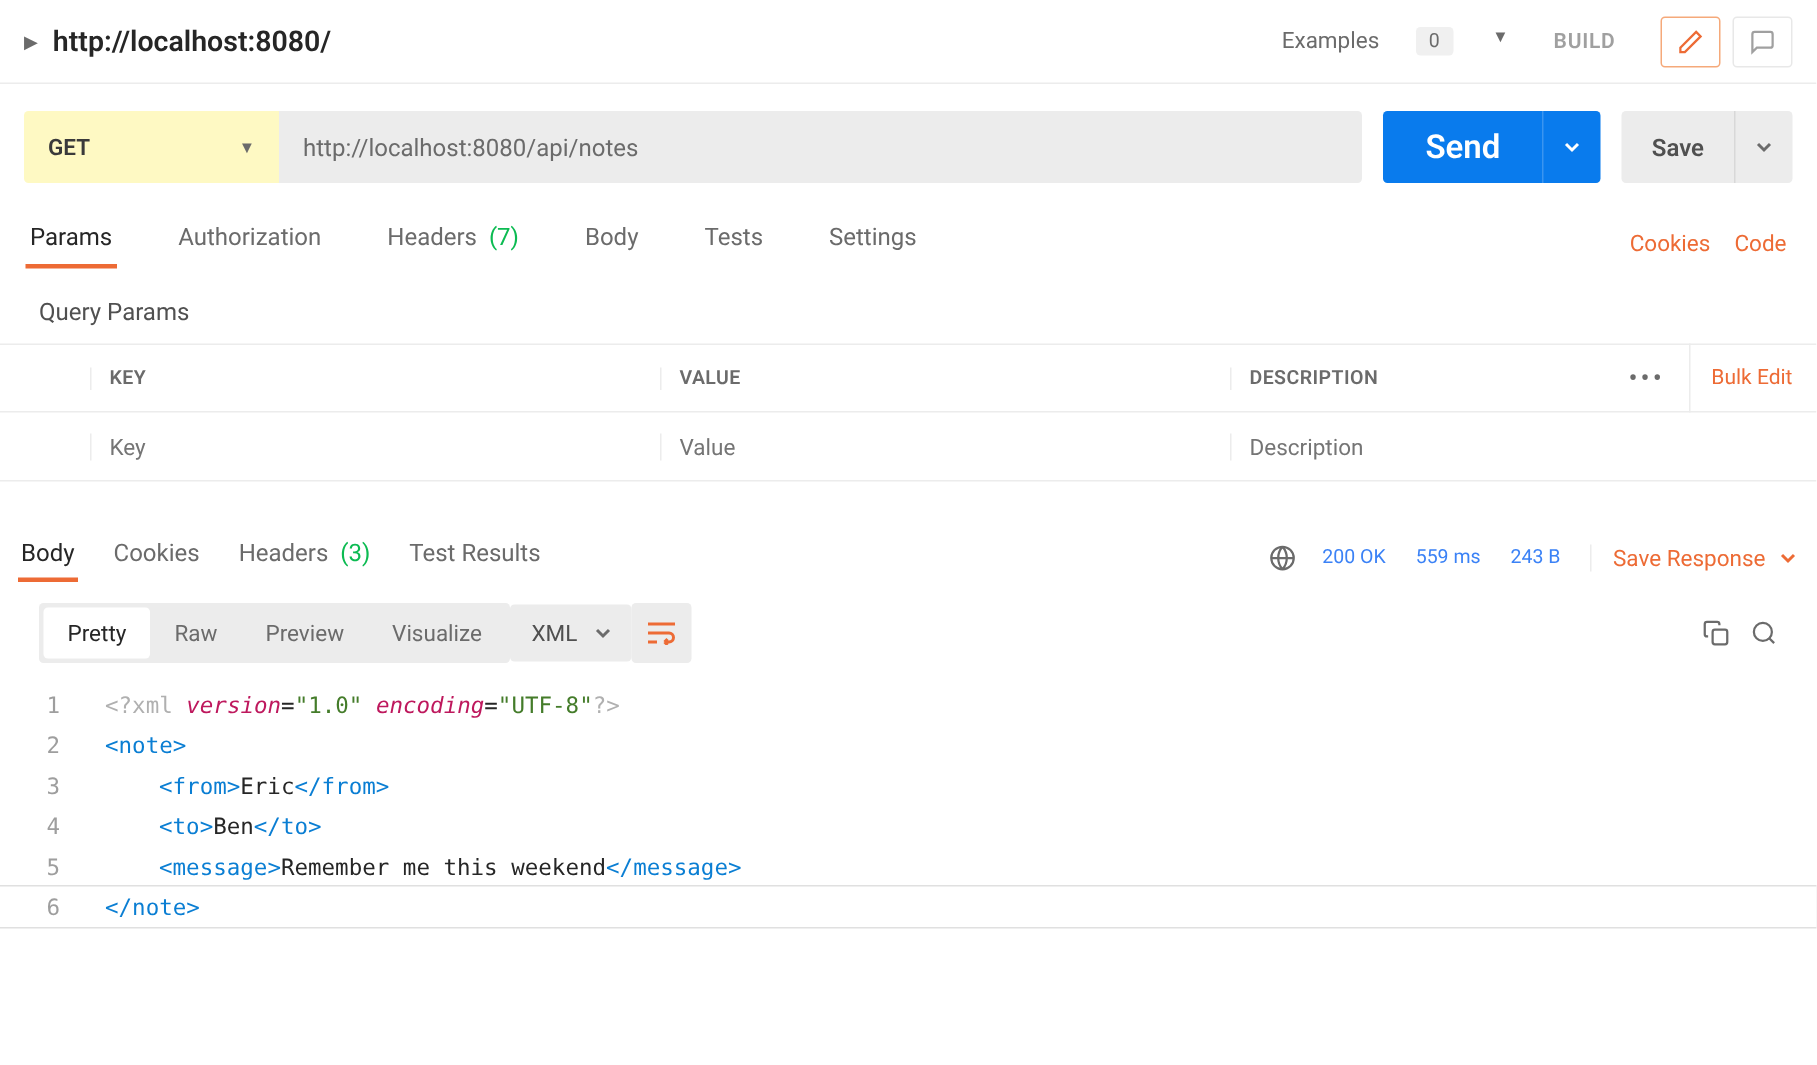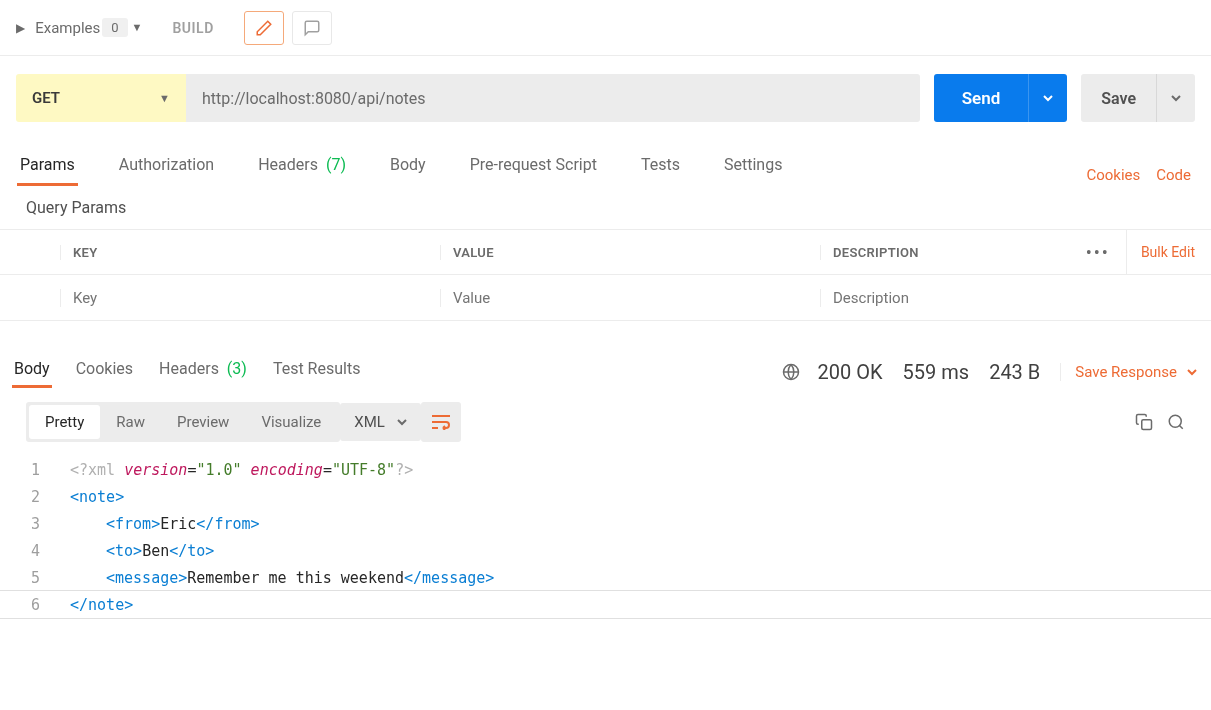--- a/index.html
+++ b/index.html
@@ -1,38 +1,38 @@
 <!DOCTYPE html>
 <html><head>
 <meta charset="utf-8">
 <style>
 * { box-sizing: border-box; margin: 0; padding: 0; }
 body { font-family: -apple-system, BlinkMacSystemFont, "Segoe UI", Roboto, sans-serif; font-size: 14px; color: #505050; background: #fff; width: 1211px; }
 .titlebar { display: flex; align-items: center; padding: 8px 16px; border-bottom: 1px solid #ececec; height: 56px; }
 .titlebar .tri { color: #6b6b6b; margin-right: 10px; cursor: pointer; font-size: 12px; }
 .titlebar .title { font-size: 19px; color: #262626; font-weight: 600; flex: 1; }
-.titlebar .examples { display: flex; align-items: center; gap: 2px; color: #6b6b6b; font-size: 15px; }
+.titlebar .examples { display: flex; gap: 24px; color: #6b6b6b; font-size: 15px; }
 .titlebar .count { background: #f0f0f0; padding: 2px 9px; border-radius: 3px; color: #6b6b6b; font-size: 13px; }
 .titlebar .caret { color: #6b6b6b; font-size: 11px; margin-left: 2px; }
 .titlebar .build { color: #a0a0a0; font-size: 14px; font-weight: 600; margin-left: 30px; letter-spacing: 0.5px; }
 .titlebar .icon-btn { width: 40px; height: 34px; display: flex; align-items: center; justify-content: center; border: 1px solid #e8e8e8; border-radius: 3px; margin-left: 8px; cursor: pointer; }
 .titlebar .icon-btn.active { border-color: #f5a97a; }
 .reqrow { display: flex; align-items: stretch; padding: 18px 16px; gap: 0; }
 .method { display: flex; align-items: center; background: #fef9c3; padding: 0 16px; height: 48px; border-radius: 3px 0 0 3px; cursor: pointer; min-width: 170px; justify-content: space-between; }
 .method span { font-weight: 600; color: #3a3a3a; font-size: 15px; }
 .method .caret { color: #6b6b6b; font-size: 11px; }
 .urlbox { flex: 1; background: #ececec; display: flex; align-items: center; padding: 0 16px; color: #6b6b6b; font-size: 16px; border-radius: 0 3px 3px 0; margin-right: 14px; }
 .urlbox input { background: transparent; border: none; outline: none; width: 100%; font-size: 16px; color: #6b6b6b; font-family: inherit; }
 .send { background: #097bed; color: #fff; display: flex; align-items: center; border-radius: 3px; overflow: hidden; cursor: pointer; }
-.send .lbl { padding: 0 28px; font-weight: 600; font-size: 17px; height: 48px; display: flex; align-items: center; }
+.send .lbl { padding: 0 28px; font-weight: 600; font-size: 22px; height: 48px; display: flex; align-items: center; }
 .send .drop { padding: 0 14px; border-left: 1px solid rgba(255,255,255,0.2); height: 48px; display: flex; align-items: center; }
 .save { background: #ececec; display: flex; align-items: center; border-radius: 3px; margin-left: 14px; cursor: pointer; }
 .save .lbl { padding: 0 20px; font-weight: 600; color: #505050; height: 48px; display: flex; align-items: center; font-size: 16px; }
 .save .drop { padding: 0 14px; border-left: 1px solid #d8d8d8; height: 48px; display: flex; align-items: center; color: #6b6b6b; }
-.tabs { display: flex; align-items: flex-end; padding: 0 20px; height: 44px; border-bottom: 0; }
+.tabs { display: flex; align-items: center; padding: 0 20px; height: 44px; border-bottom: 0; }
 .tabs .tab { margin-right: 44px; color: #6b6b6b; font-size: 16px; cursor: pointer; padding-bottom: 10px; position: relative; }
 .tabs .tab.active { color: #262626; }
 .tabs .tab.active::after { content: ""; position: absolute; left: -3px; right: -3px; bottom: -2px; height: 3px; background: #ed6b35; }
 .tabs .tab .cnt { color: #0cbb52; }
 .tabs .spacer { flex: 1; }
 .tabs .link { color: #ed6b35; font-size: 15px; margin-left: 16px; cursor: pointer; }
 .section-label { padding: 14px 26px 12px; color: #505050; font-size: 16px; font-weight: 400; }
 .params-head { display: flex; align-items: center; border-top: 1px solid #ececec; border-bottom: 1px solid #ececec; height: 46px; }
 .params-head .cell { color: #6b6b6b; font-size: 13px; font-weight: 600; letter-spacing: 0.3px; padding-left: 12px; }
 .params-head .c0 { width: 60px; }
@@ -48,21 +48,21 @@
 .params-row .c1 { width: 380px; padding-left: 12px; border-left: 1px solid #ececec; }
 .params-row .c2 { width: 380px; padding-left: 12px; border-left: 1px solid #ececec; }
 .params-row .c3 { flex: 1; padding-left: 12px; border-left: 1px solid #ececec; }
 .resp-tabs { display: flex; align-items: center; padding: 18px 14px 8px; }
 .resp-tabs .tab { margin-right: 26px; color: #6b6b6b; font-size: 16px; cursor: pointer; position: relative; padding-bottom: 6px; }
 .resp-tabs .tab.active { color: #262626; }
 .resp-tabs .tab.active::after { content: ""; position: absolute; left: -2px; right: -2px; bottom: -4px; height: 3px; background: #ed6b35; }
 .resp-tabs .tab .cnt { color: #0cbb52; }
 .resp-tabs .spacer { flex: 1; }
 .resp-tabs .globe { color: #6b6b6b; margin-right: 18px; cursor: pointer; }
-.resp-tabs .stat { color: #404040; font-size: 20px; margin-right: 20px; }
+.resp-tabs .stat { color: #3b82f6; font-size: 13px; margin-right: 20px; }
 .resp-tabs .saver { color: #ed6b35; font-size: 15px; cursor: pointer; display: flex; align-items: center; gap: 10px; border-left: 1px solid #ececec; padding-left: 14px; }
 .viewbar { display: flex; align-items: center; padding: 10px 26px; gap: 0; }
 .viewbar .seg { background: #ececec; border-radius: 3px; display: flex; align-items: center; padding: 3px; }
 .viewbar .seg .opt { padding: 8px 16px; color: #6b6b6b; font-size: 15px; cursor: pointer; border-radius: 3px; }
 .viewbar .seg .opt.active { background: #fff; color: #262626; }
 .viewbar .fmt { background: #ececec; border-radius: 3px; display: flex; align-items: center; padding: 10px 14px; gap: 12px; color: #505050; font-size: 15px; cursor: pointer; }
 .viewbar .wrap-btn { background: #ececec; border-radius: 3px; width: 40px; height: 40px; display: flex; align-items: center; justify-content: center; cursor: pointer; }
 .viewbar .spacer { flex: 1; }
 .viewbar .ricon { color: #6b6b6b; margin-left: 14px; cursor: pointer; }
 .code { font-family: "Consolas", "Menlo", monospace; font-size: 15px; padding: 4px 0 20px; }
@@ -75,20 +75,21 @@
 .tok-text { color: #262626; }
 .code .ind1 { padding-left: 36px; }
 .cursor-line { outline: 1px solid #e0e0e0; }
 svg { display: block; }
 </style>
 </head>
 <body>
 
 <div class="titlebar">
   <span class="tri">▶</span>
+  <span class="title">http://localhost:8080/</span>
   <div class="examples">
     <span>Examples</span>
     <span class="count">0</span>
     <span class="caret">▼</span>
   </div>
   <span class="build">BUILD</span>
   <div class="icon-btn active" style="margin-left:30px;">
     <svg width="18" height="18" viewBox="0 0 24 24" fill="none" stroke="#ed6b35" stroke-width="2">
         <path d="M17 3l4 4L7 21H3v-4L17 3z"></path>
       </svg>
@@ -127,21 +128,20 @@
 </div>
 
 <div class="tabs">
   <div class="tab active">Params</div>
   <div class="tab">Authorization</div>
   <div class="tab">
     <span>Headers</span>
     <span class="cnt">&nbsp;<span>(7)</span></span>
   </div>
   <div class="tab">Body</div>
-  <div class="tab">Pre-request Script</div>
   <div class="tab">Tests</div>
   <div class="tab">Settings</div>
   <div class="spacer"></div>
   <div class="link">Cookies</div>
   <div class="link">Code</div>
 </div>
 
 <div class="section-label">Query Params</div>
 
 <div class="params-head">

